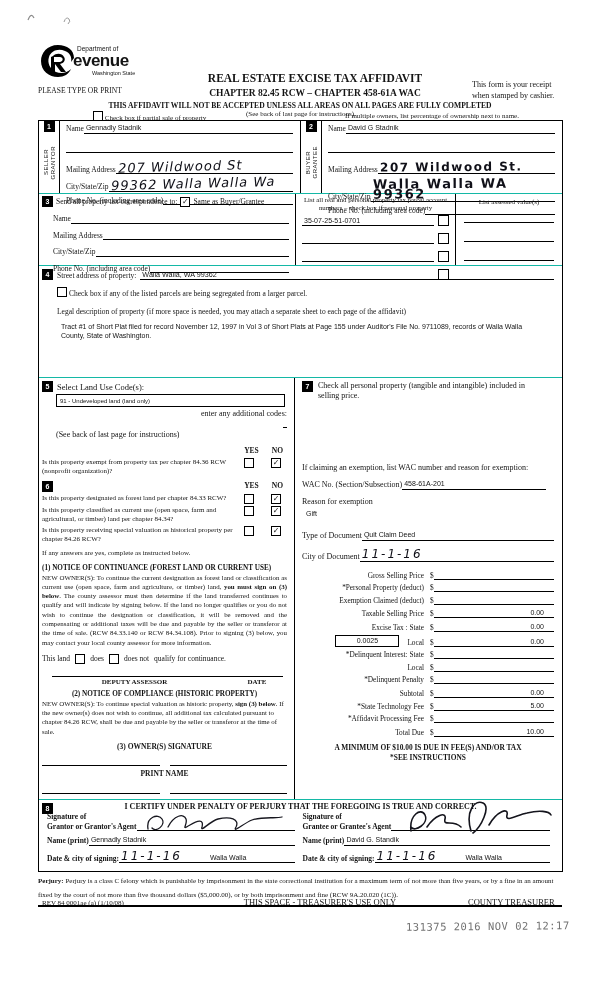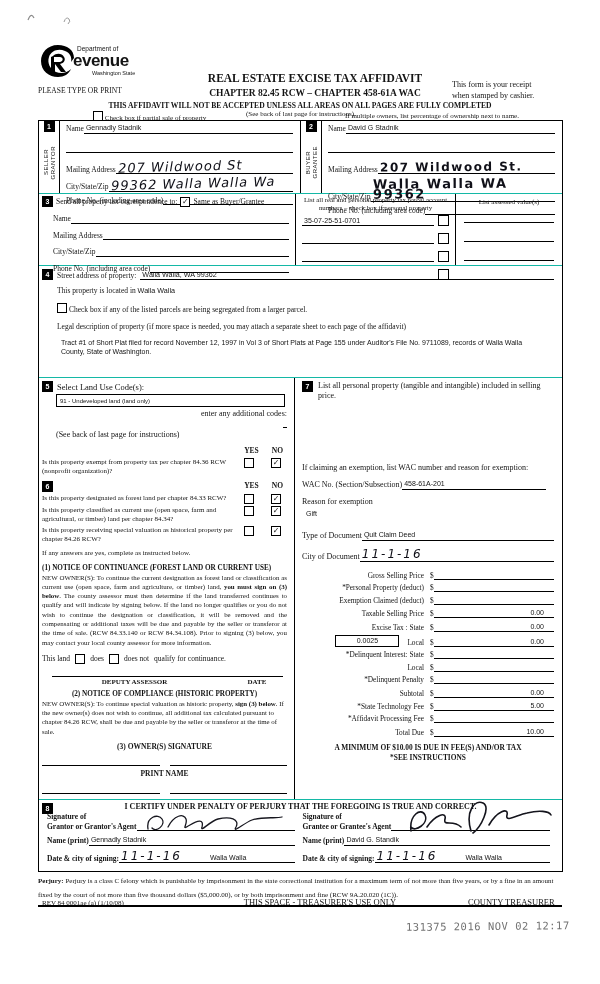--- a/index.html
+++ b/index.html
@@ -99,21 +99,21 @@
     <div class="abs sans" style="left:37px;top:3px;font-size:6.5px;">Department of</div>
     <div class="abs sans b" style="left:33px;top:9px;font-size:17px;letter-spacing:-0.5px;">evenue</div>
     <div class="abs sans" style="left:52px;top:28px;font-size:5.5px;">Washington State</div>
   </div>
 
   <div class="abs fs75" style="left:38px;top:86px;">PLEASE TYPE OR PRINT</div>
 
   <div class="abs b ctr" style="left:160px;top:72px;width:310px;font-size:11.5px;">REAL ESTATE EXCISE TAX AFFIDAVIT</div>
   <div class="abs b ctr" style="left:160px;top:88px;width:310px;font-size:9.5px;">CHAPTER 82.45 RCW – CHAPTER 458-61A WAC</div>
 
-  <div class="abs" style="left:452px;top:80px;width:115px;font-size:8px;line-height:10.5px;">
+  <div class="abs" style="left:472px;top:80px;width:115px;font-size:8px;line-height:10.5px;">
     <div>This form is your receipt</div>
     <div>when stamped by cashier.</div>
   </div>
 
   <div class="abs b ctr" style="left:30px;top:101px;width:540px;font-size:7.6px;">THIS AFFIDAVIT WILL NOT BE ACCEPTED UNLESS ALL AREAS ON ALL PAGES ARE FULLY COMPLETED</div>
   <div class="abs ctr fs7" style="left:30px;top:110px;width:540px;">(See back of last page for instructions)</div>
 
   <div class="abs fs7" style="left:93px;top:111px;">
     <span class="cb"><span></span></span>
     <span>Check box if partial sale of property</span>
@@ -247,24 +247,20 @@
           </div>
       </div>
     </div>
 
     <div class="mrow" style="height:112px;display:block;padding:3px 8px 0 3px;box-sizing:border-box;">
       <div class="frow fs75" style="gap:4px;">
         <span class="badge">4</span>
         <span class="lbl">Street address of property:</span>
         <span class="fline typed" style="font-size:7.2px;">Walla Walla, WA 99362</span>
       </div>
-      <div class="fs75" style="margin-top:6px;padding-left:15px;">
-        <span>This property is located in</span>
-        <span class="typed" style="font-size:7.2px;">Walla Walla</span>
-      </div>
       <div class="fs75" style="margin-top:7px;padding-left:15px;">
         <span class="cb"><span></span></span>
         <span>Check box if any of the listed parcels are being segregated from a larger parcel.</span>
       </div>
       <div class="fs75" style="margin-top:8px;padding-left:15px;">Legal description of property (if more space is needed, you may attach a separate sheet to each page of the affidavit)</div>
       <div class="typed" style="margin-top:6px;padding-left:19px;font-size:7px;line-height:9px;width:480px;">Tract #1 of Short Plat filed for record November 12, 1997 in Vol 3 of Short Plats at Page 155 under Auditor's File No. 9711089, records of Walla Walla County, State of Washington.</div>
     </div>
 
     <div class="mrow" style="height:422px;">
 
@@ -355,21 +351,21 @@
         <div class="b ctr" style="font-size:7.5px;margin-top:3px;">PRINT NAME</div>
         <div style="display:flex;gap:10px;margin-top:15px;">
           <span style="flex:1;border-bottom:1px solid #000;"></span>
           <span style="flex:1;border-bottom:1px solid #000;"></span>
         </div>
       </div>
 
       <div class="colR">
         <div class="frow" style="gap:5px;align-items:flex-start;">
           <span class="badge">7</span>
-          <span class="fs8" style="width:225px;">List all  personal property (tangible and intangible) included in selling price.</span>
+          <span class="fs8" style="width:225px;">Check all  personal property (tangible and intangible) included in selling price.</span>
         </div>
 
         <div style="height:62px;"></div>
 
         <div class="fs8">If claiming an exemption, list WAC number and reason for exemption:</div>
         <div class="frow fs8" style="margin-top:6px;">
           <span class="lbl">WAC No. (Section/Subsection)</span>
           <span class="fline typed" style="font-size:7px;max-width:140px;">458-61A-201</span>
         </div>
         <div class="fs8" style="margin-top:7px;">Reason for exemption</div>

